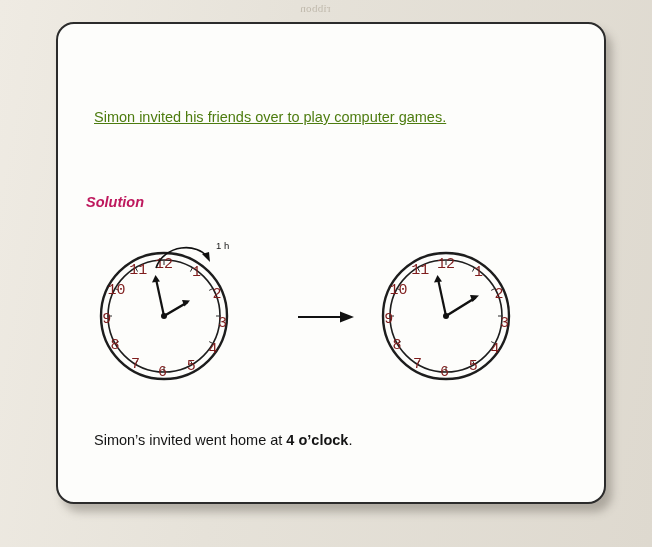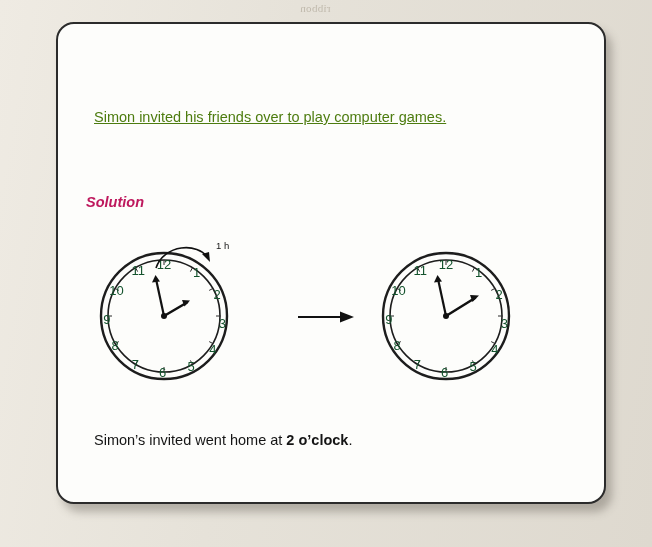--- a/index.html
+++ b/index.html
@@ -108,23 +108,23 @@
   }
   .clock-wrap.left { left: 18px; }
   .clock-wrap.right { left: 300px; }
 
   .clock {
     position: absolute;
     inset: 0;
   }
   .numbers span {
     position: absolute;
-    font-size: 13px;
-    color: #14532d;
-    font-family: Liberation Sans, sans-serif;
+    font-size: 15px;
+    color: #7f1d1d;
+    font-family: Liberation Mono, monospace;
     transform: translate(-50%, -50%);
     white-space: nowrap;
   }
   .arrow-between {
     position: absolute;
     left: 218px;
     top: 76px;
     width: 60px;
     height: 14px;
   }
@@ -263,16 +263,16 @@
         <span style="left:14%;  top:71%;">8</span>
         <span style="left:8%;   top:52%;">9</span>
         <span style="left:15%;  top:31%;">10</span>
         <span style="left:31%;  top:16%;">11</span>
       </div>
     </div>
 
   </div>
 
   <div id="answer">
-    <span>Simon’s invited went home at </span><b>2 o’clock</b><span>.</span>
+    <span>Simon’s invited went home at </span><b>4 o’clock</b><span>.</span>
   </div>
 
 </div>
 
 </body></html>

